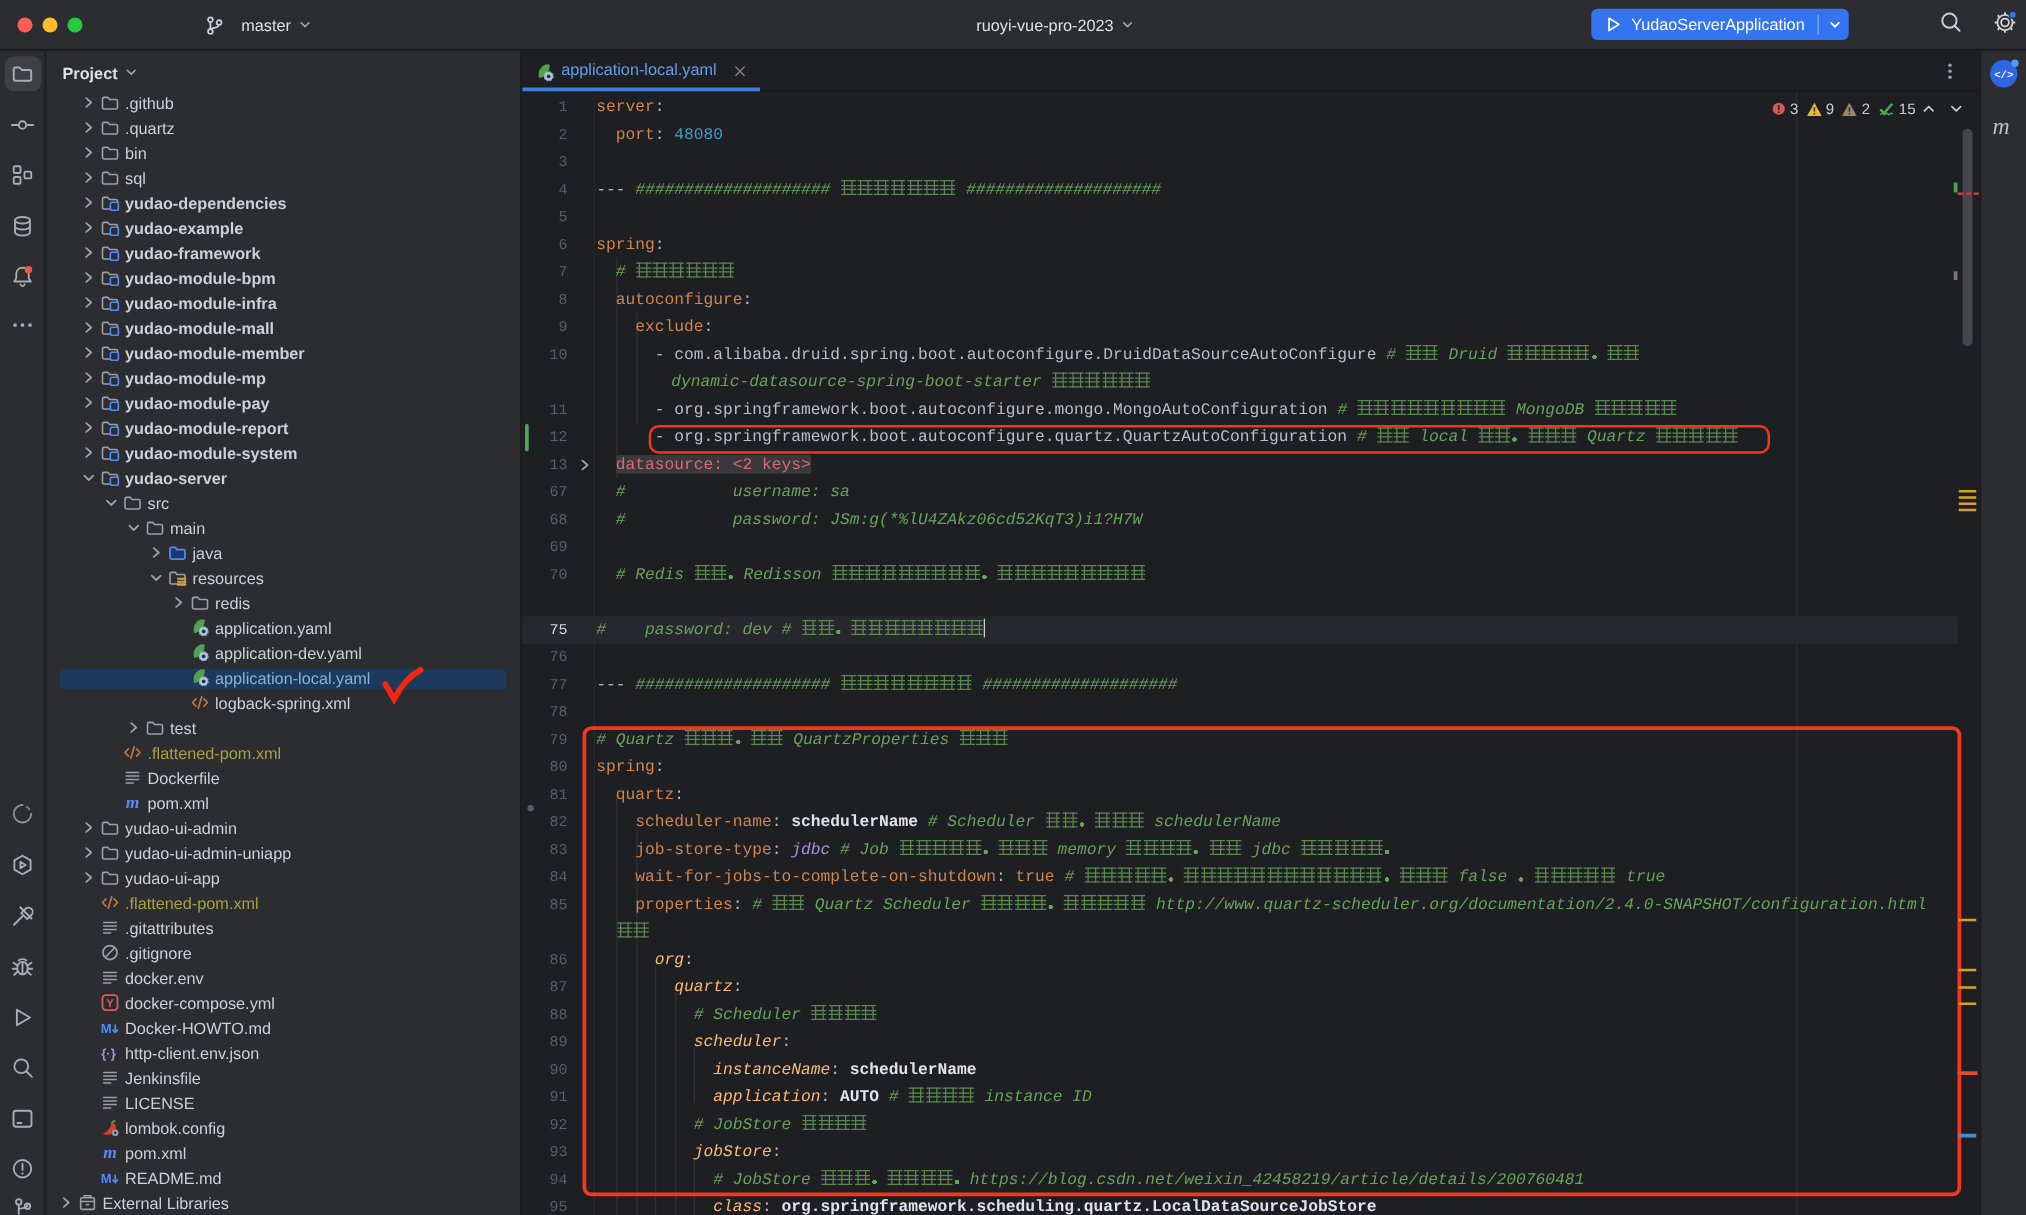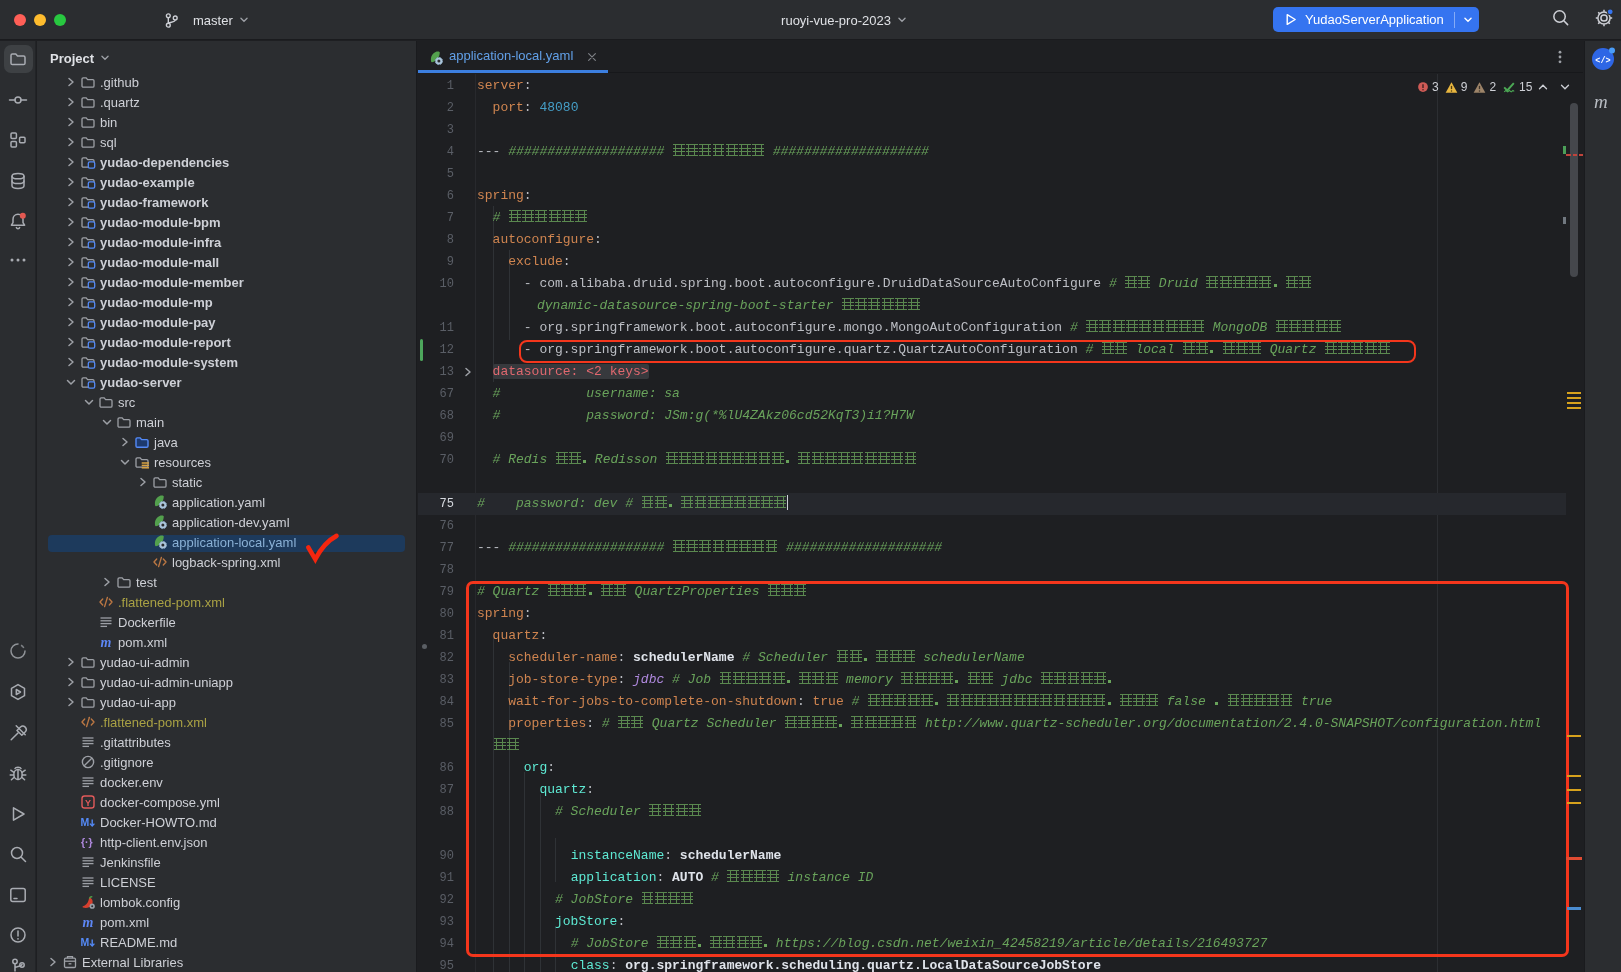--- a/index.html
+++ b/index.html
@@ -31,21 +31,21 @@
 
 .crow{position:absolute;left:418px;width:1148px;height:22px;line-height:22px;font-family:"Liberation Mono",monospace;font-size:13px;white-space:pre}
 .crow.cl{background:#26282d}
 .gn{position:absolute;left:0px;width:36px;text-align:right;color:#5a5e66;font-size:12px;font-style:normal}
 .cl .gn{color:#d4d7dd}
 .fa{position:absolute;left:42px;top:3px}
 .cc{position:absolute;left:59px;color:#bcbec4;font-style:normal}
 b{font-weight:normal}
 s{text-decoration:none}
 .k{color:#d08550}
-.ik{color:#5eead4;}
+.ik{color:#fdba74;font-style:italic}
 .c1{color:#69a35b;font-style:italic}
 .url{}
 .v{color:#dfe3ea;font-weight:bold}
 .pu{color:#b18ae0;font-style:italic}
 .nu{color:#459ec7}
 .fold{background:#37393d;border-radius:2px}
 .fold.err{color:#e0686f}
 .fold:not(.err){color:#c8ccd2}
 .caret{display:inline-block;width:0;height:15px;border-left:1.6px solid #ced2d8;vertical-align:-3px}
 
@@ -474,21 +474,21 @@
           <span class="tic" style="left:135px">
             <svg class="ti" width="16" height="16" viewBox="0 0 16 16">
               <path d="M6 4.5 L10 8 L6 11.5" stroke="#9da0a6" stroke-width="1.5" fill="none" stroke-linecap="round" stroke-linejoin="round"></path>
             </svg>
           </span>
           <span class="tic" style="left:152px">
             <svg class="ti" width="16" height="16" viewBox="0 0 16 16">
               <path d="M2 5.1c0-.7.55-1.25 1.25-1.25h2.9l1.5 1.75h5.1c.7 0 1.25.55 1.25 1.25v5.1c0 .7-.55 1.25-1.25 1.25H3.25C2.55 13.2 2 12.65 2 11.95z" stroke="#9da0a6" stroke-width="1.3" fill="none"></path>
             </svg>
           </span>
-          <span class="tl" style="left:172px">static</span>
+          <span class="tl" style="left:172px">redis</span>
         </div>
 <div class="trow" style="top:493px">
           <span class="tic" style="left:152px">
             <svg class="ti" width="16" height="16" viewBox="0 0 16 16">
               <path d="M8.6 1.6 C4.6 3 2.2 6.8 3.1 11.6 c.1.5.5.8 1 .7 C8.7 11.4 11.4 8.3 11.8 2.6 c0-.6-.5-1.1-1.1-1.2z" fill="#53a04d"></path>
               <circle cx="10.9" cy="11" r="3.6" fill="#adc7dd"></circle>
               <circle cx="10.9" cy="11" r="3.6" fill="none" stroke="#8aa7c2" stroke-width="1" stroke-dasharray="1.6 1.2"></circle>
               <circle cx="10.9" cy="11" r="1.5" fill="#2b2d30"></circle>
             </svg>
           </span>
@@ -808,25 +808,26 @@
 <div class="crow" style="top:602.5px"><s class="gn">80</s><s class="cc"><b class="k">spring</b>:</s></div>
 <div class="crow" style="top:624.5px"><s class="gn">81</s><s class="cc">  <b class="k">quartz</b>:</s></div>
 <div class="crow" style="top:646.5px"><s class="gn">82</s><s class="cc">    <b class="k">scheduler-name</b>: <b class="v">schedulerName</b> <b class="c1"># Scheduler <i></i><i></i><u></u><i></i><i></i><i></i> schedulerName</b></s></div>
 <div class="crow" style="top:668.5px"><s class="gn">83</s><s class="cc">    <b class="k">job-store-type</b>: <b class="pu">jdbc</b> <b class="c1"># Job <i></i><i></i><i></i><i></i><i></i><u></u><i></i><i></i><i></i> memory <i></i><i></i><i></i><i></i><u></u><i></i><i></i> jdbc <i></i><i></i><i></i><i></i><i></i><u></u></b></s></div>
 <div class="crow" style="top:690.5px"><s class="gn">84</s><s class="cc">    <b class="k">wait-for-jobs-to-complete-on-shutdown</b>: <b class="k">true</b> <b class="c1"># <i></i><i></i><i></i><i></i><i></i><u></u><i></i><i></i><i></i><i></i><i></i><i></i><i></i><i></i><i></i><i></i><i></i><i></i><u></u><i></i><i></i><i></i> false <u></u><i></i><i></i><i></i><i></i><i></i> true</b></s></div>
 <div class="crow" style="top:712.5px"><s class="gn">85</s><s class="cc">    <b class="k">properties</b>: <b class="c1"># <i></i><i></i> Quartz Scheduler <i></i><i></i><i></i><i></i><u></u><i></i><i></i><i></i><i></i><i></i> </b><b class="c1 url">http://www.quartz-scheduler.org/documentation/2.4.0-SNAPSHOT/configuration.html</b></s></div>
 <div class="crow" style="top:734.5px"><s class="cc"><span style="position:absolute;left:16px"><b class="c1"><i></i><i></i></b></span></s></div>
 <div class="crow" style="top:756.5px"><s class="gn">86</s><s class="cc">      <b class="ik">org</b>:</s></div>
 <div class="crow" style="top:778.5px"><s class="gn">87</s><s class="cc">        <b class="ik">quartz</b>:</s></div>
 <div class="crow" style="top:800.5px"><s class="gn">88</s><s class="cc">          <b class="c1"># Scheduler <i></i><i></i><i></i><i></i></b></s></div>
+<div class="crow" style="top:822.5px"><s class="gn">89</s><s class="cc">          <b class="ik">scheduler</b>:</s></div>
 <div class="crow" style="top:844.5px"><s class="gn">90</s><s class="cc">            <b class="ik">instanceName</b>: <b class="v">schedulerName</b></s></div>
 <div class="crow" style="top:866.5px"><s class="gn">91</s><s class="cc">            <b class="ik">application</b>: <b class="v">AUTO</b> <b class="c1"># <i></i><i></i><i></i><i></i> instance ID</b></s></div>
 <div class="crow" style="top:888.5px"><s class="gn">92</s><s class="cc">          <b class="c1"># JobStore <i></i><i></i><i></i><i></i></b></s></div>
 <div class="crow" style="top:910.5px"><s class="gn">93</s><s class="cc">          <b class="ik">jobStore</b>:</s></div>
-<div class="crow" style="top:932.5px"><s class="gn">94</s><s class="cc">            <b class="c1"># JobStore <i></i><i></i><i></i><u></u><i></i><i></i><i></i><i></i><u></u></b><b class="c1 url">https://blog.csdn.net/weixin_42458219/article/details/216493727</b></s></div>
+<div class="crow" style="top:932.5px"><s class="gn">94</s><s class="cc">            <b class="c1"># JobStore <i></i><i></i><i></i><u></u><i></i><i></i><i></i><i></i><u></u></b><b class="c1 url">https://blog.csdn.net/weixin_42458219/article/details/200760481</b></s></div>
 <div class="crow" style="top:954.5px"><s class="gn">95</s><s class="cc">            <b class="ik">class</b>: <b class="v">org.springframework.scheduling.quartz.LocalDataSourceJobStore</b></s></div>
 <div id="vcsbar"></div>
 <div id="gutdot"></div>
 <div id="tabbar">
       <div style="position:absolute;left:10px;top:9px;width:16px;height:16px"><svg class="ti" width="16" height="16" viewBox="0 0 16 16">
           <path d="M8.6 1.6 C4.6 3 2.2 6.8 3.1 11.6 c.1.5.5.8 1 .7 C8.7 11.4 11.4 8.3 11.8 2.6 c0-.6-.5-1.1-1.1-1.2z" fill="#53a04d"></path>
           <circle cx="10.9" cy="11" r="3.6" fill="#adc7dd"></circle>
           <circle cx="10.9" cy="11" r="3.6" fill="none" stroke="#8aa7c2" stroke-width="1" stroke-dasharray="1.6 1.2"></circle>
           <circle cx="10.9" cy="11" r="1.5" fill="#2b2d30"></circle>
         </svg></div>

